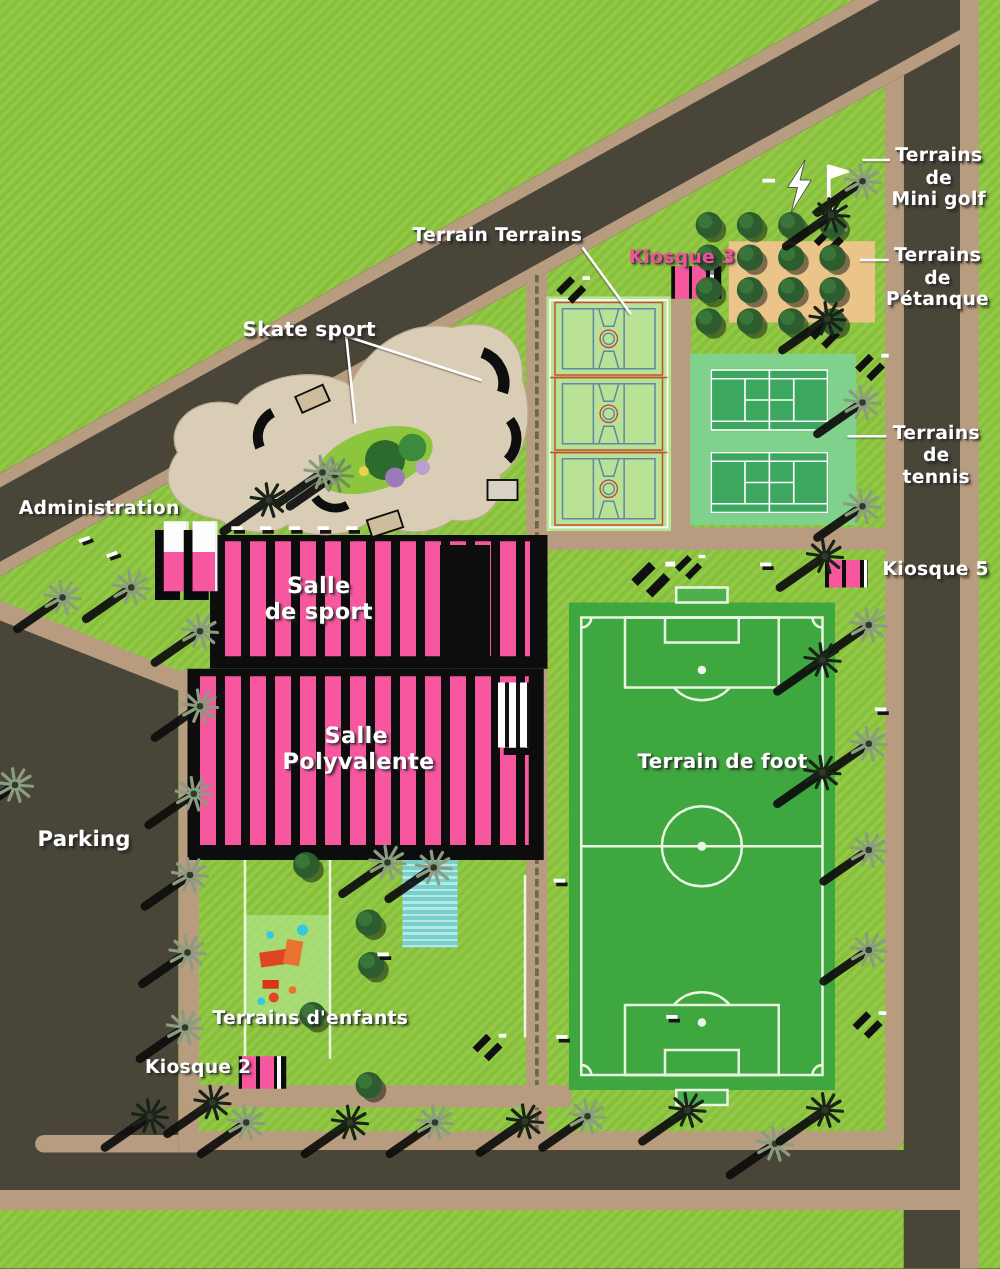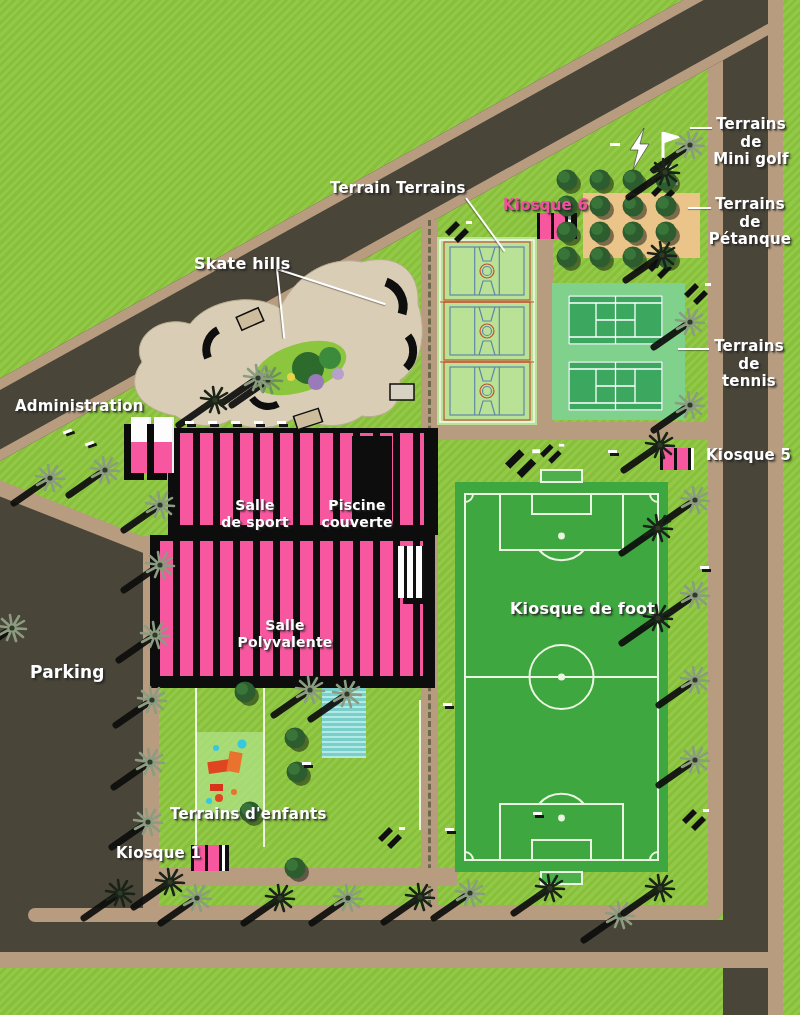--- a/index.html
+++ b/index.html
@@ -64,21 +64,21 @@
   .gline{width:2px;background:rgba(255,255,255,.85);}
   
   .bench{position:absolute;width:9px;height:3px;background:#fff;box-shadow:2px 3px 0 #151515;}
   
   .lead{position:absolute;height:2px;background:#fff;transform-origin:0 50%;box-shadow:0 1px 1px rgba(0,0,0,.35);}
   
   .lbl{position:absolute;font-weight:bold;font-size:15px;line-height:1.18;color:var(--label_white);
     text-shadow:1px 1px 0 rgba(45,45,45,.6),2px 2px 2px rgba(30,30,30,.7);white-space:pre-line;letter-spacing:.2px;z-index:40;}
   .lbl.center{text-align:center;}
   .lbl.pink{color:var(--label_pink);}
-  .fs14{font-size:14px;margin-top:39px;} .fs16{font-size:16px;} .fs17{font-size:17px;}
+  .fs14{font-size:18px;} .fs16{font-size:16px;} .fs17{font-size:17px;}
   svg.layer{position:absolute;pointer-events:none;}
 </style>
 </head>
 <body>
 
 <div class="canvas">
 
   <div class="abs v-road-dark"></div>
   <div class="abs v-road-tan-l"></div>
   <div class="abs v-road-tan-r"></div>
@@ -354,36 +354,34 @@
   <div class="bench" style="left:700px;top:566px"></div>
 
   <div class="lead" style="left:466px;top:197px;width:66px;transform:rotate(54deg)"></div>
   <div class="lead" style="left:277px;top:268px;width:70px;transform:rotate(84deg)"></div>
   <div class="lead" style="left:277px;top:268px;width:114px;transform:rotate(18deg)"></div>
   <div class="lead" style="left:690px;top:127px;width:22px"></div>
   <div class="lead" style="left:688px;top:207px;width:23px"></div>
   <div class="lead" style="left:678px;top:348px;width:31px"></div>
 
   <div class="lbl" style="left:330px;top:180px">Terrain Terrains</div>
-  <div class="lbl fs16" style="left:194px;top:255px">Skate hills</div>
-  <div class="lbl pink" style="left:503px;top:197px">Kiosque 6</div>
+  <div class="lbl fs16" style="left:194px;top:255px">Skate sport</div>
+  <div class="lbl pink" style="left:503px;top:197px">Kiosque 3</div>
   <div class="lbl center" style="left:705px;top:116px;width:92px">Terrains
 de
 Mini golf</div>
   <div class="lbl center" style="left:703px;top:196px;width:94px">Terrains
 de
 Pétanque</div>
   <div class="lbl center" style="left:707px;top:338px;width:84px">Terrains
 de
 tennis</div>
   <div class="lbl" style="left:706px;top:447px">Kiosque 5</div>
   <div class="lbl" style="left:15px;top:398px">Administration</div>
   <div class="lbl center fs14" style="left:203px;top:458px;width:104px">Salle
 de sport</div>
-  <div class="lbl center fs14" style="left:307px;top:458px;width:100px">Piscine
-couverte</div>
   <div class="lbl center fs14" style="left:226px;top:578px;width:118px">Salle
 Polyvalente</div>
-  <div class="lbl fs16" style="left:510px;top:600px">Kiosque de foot</div>
+  <div class="lbl fs16" style="left:510px;top:600px">Terrain de foot</div>
   <div class="lbl fs17" style="left:30px;top:662px">Parking</div>
   <div class="lbl" style="left:170px;top:806px">Terrains d'enfants</div>
-  <div class="lbl" style="left:116px;top:845px">Kiosque 1</div>
+  <div class="lbl" style="left:116px;top:845px">Kiosque 2</div>
 </div>
 
 </body></html>

